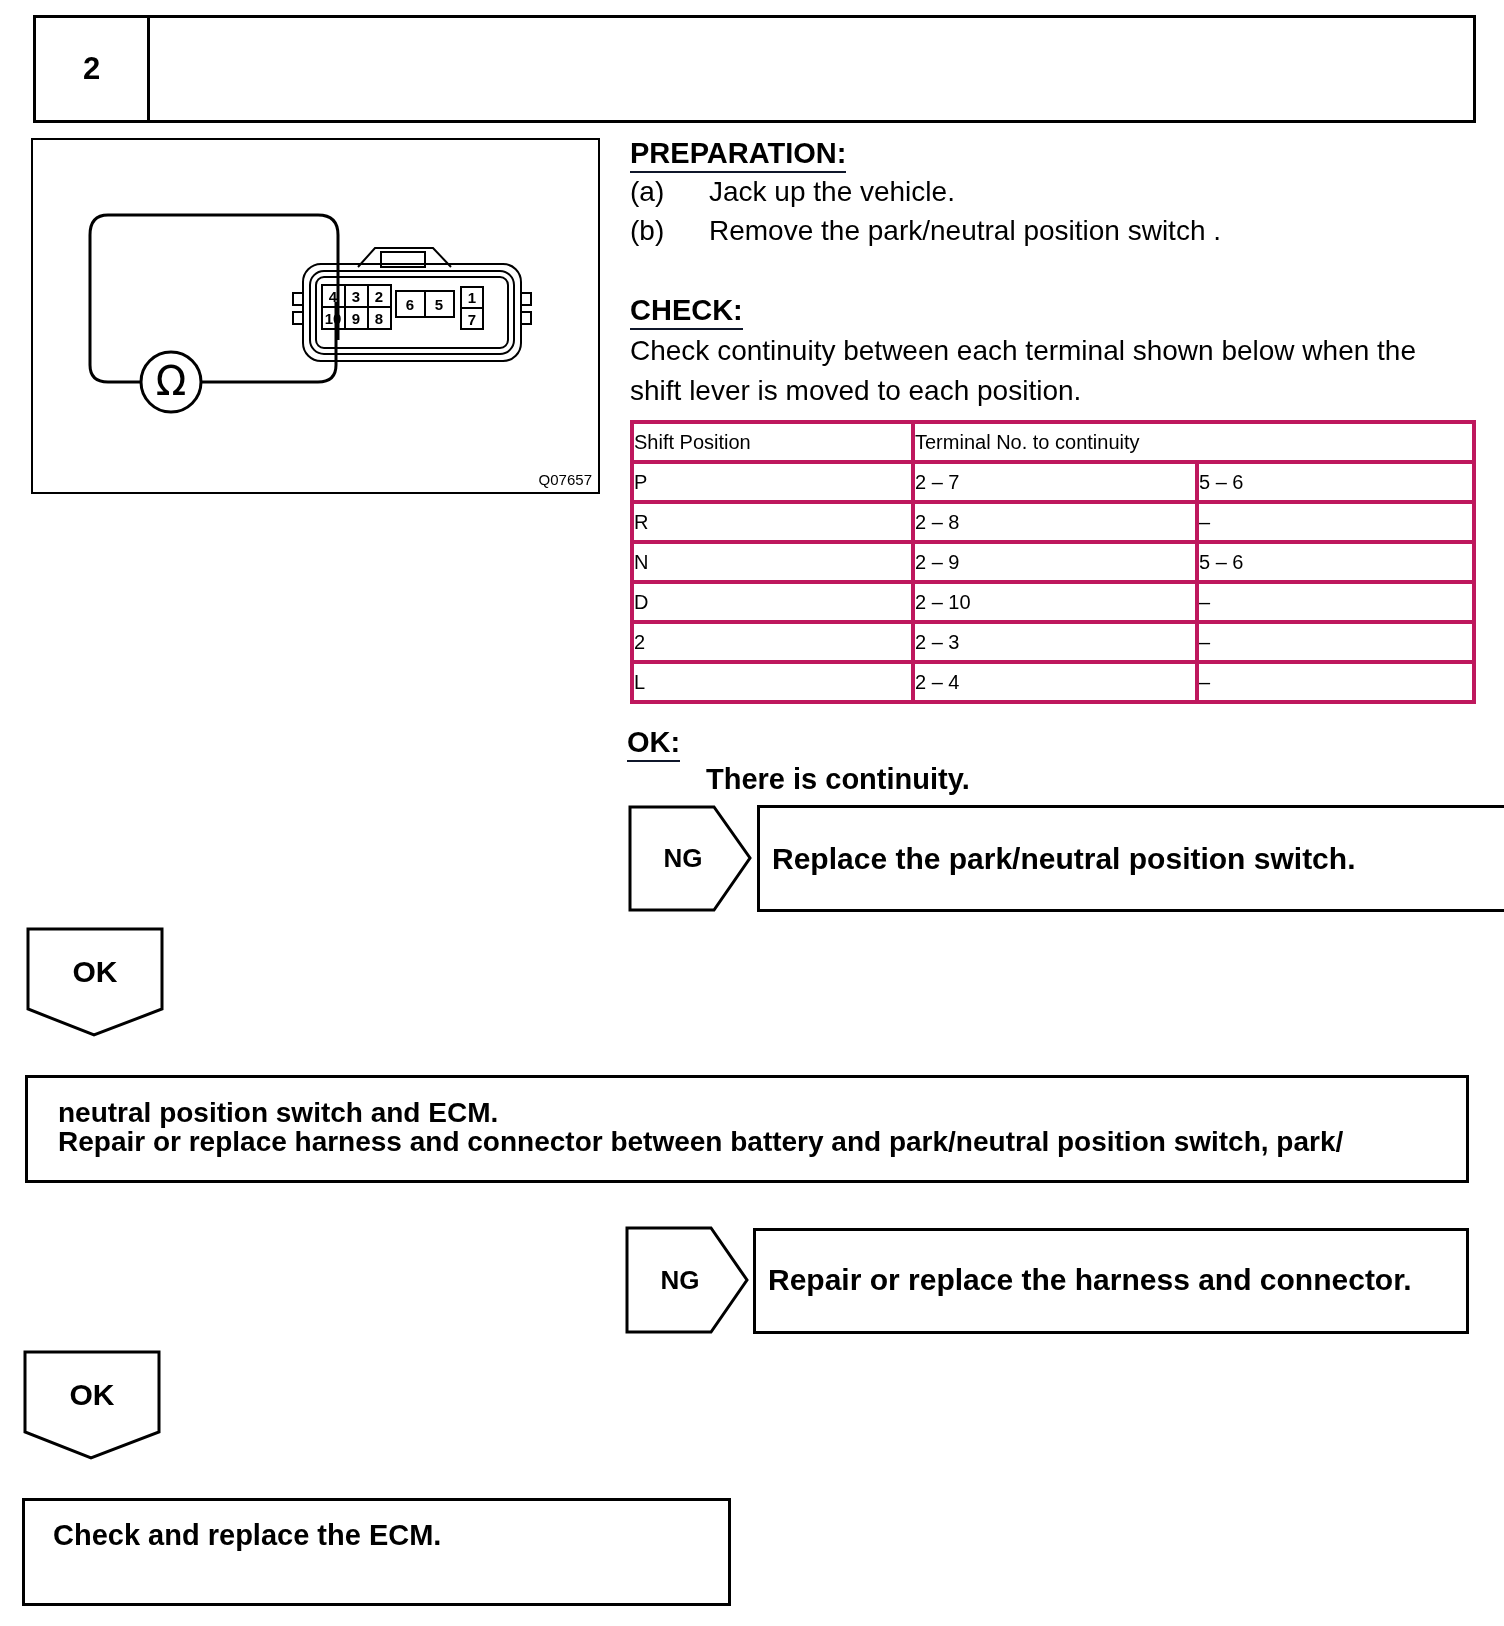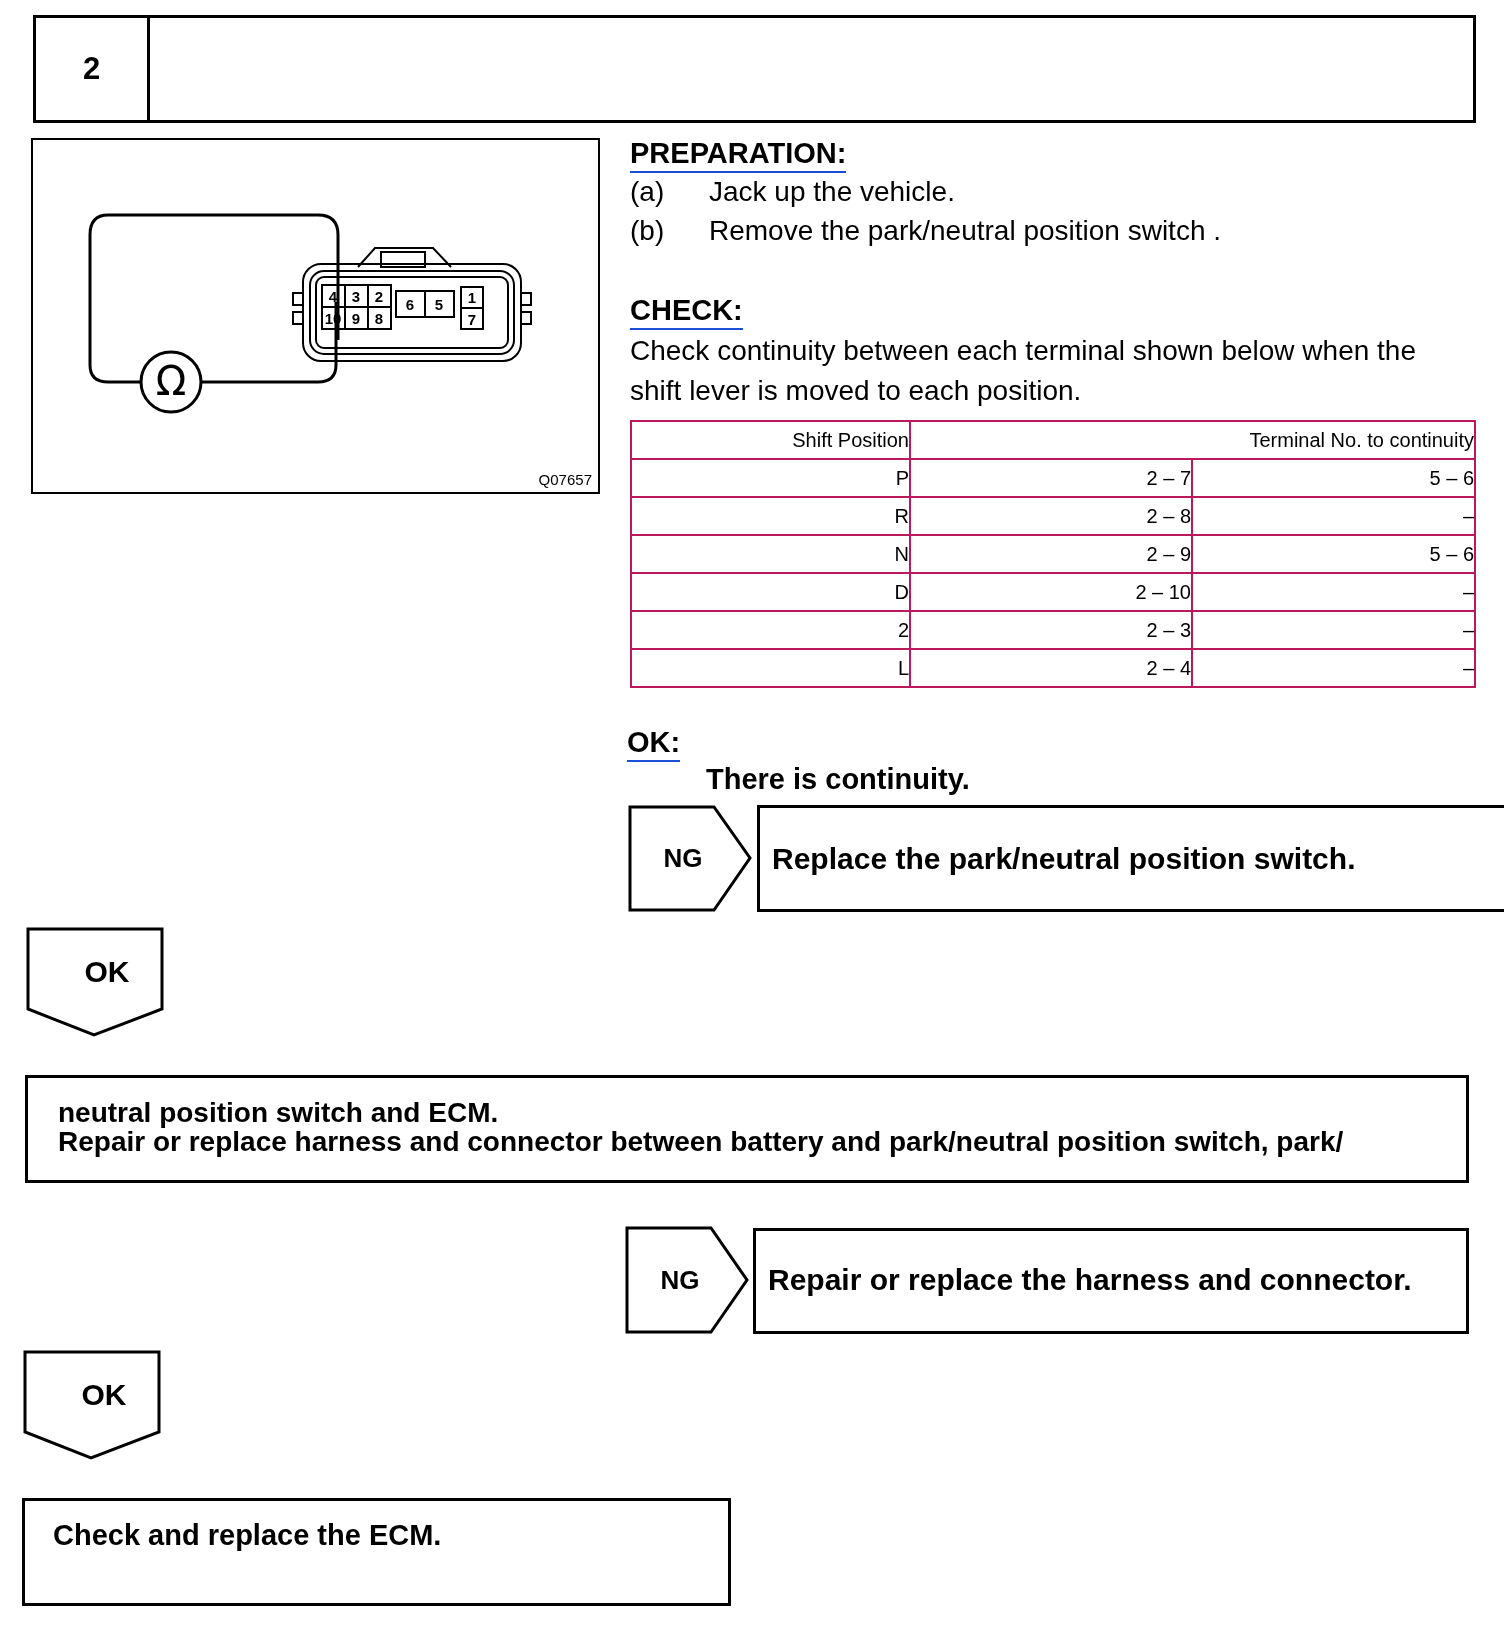--- a/index.html
+++ b/index.html
@@ -25,46 +25,46 @@
   }
 
   
   #diagram { left: 31px; top: 138px; width: 569px; height: 356px; border-width: 2px; }
   #diagram svg { position: absolute; left: 0; top: 0; }
   #figure-code { position: absolute; right: 6px; bottom: 4px; font-size: 15px; }
 
   
   .heading {
     position: absolute; font-weight: bold; font-size: 29px;
-    border-bottom: 2px solid #1d4ed8; line-height: 32px; padding-bottom: 2px;
+    border-bottom: 2px solid #0f172a; line-height: 32px; padding-bottom: 2px;
   }
   .body-text { position: absolute; font-size: 28px; line-height: 40px; }
   .item-label { display: inline-block; width: 79px; }
 
   
   #continuity-table {
     position: absolute; left: 630px; top: 420px; width: 846px;
     border-collapse: collapse; font-size: 20px;
   }
   #continuity-table td, #continuity-table th {
-    border: 2px solid #be185d; text-align: right; font-weight: normal;
+    border: 4px solid #be185d; text-align: left; font-weight: normal;
     height: 36px; padding: 0; margin-top: 28px;
   }
 
   
   .ng-tag { position: absolute; }
   .ng-label {
     position: absolute; left: 0; top: 0; width: 105px; height: 100%;
     display: flex; align-items: center; justify-content: center;
     font-weight: bold; font-size: 26px;
   }
   .result-text {
     position: absolute; font-weight: bold; font-size: 30px;
   }
-  .ok-tag { position: absolute; padding-left: 24px; }
+  .ok-tag { position: absolute; }
   .ok-label {
     position: absolute; left: 0; top: 28px; width: 100%; text-align: center;
     font-weight: bold; font-size: 30px;
   }
 </style>
 </head>
 <body>
 
 <div class="box" id="step-header">
   <div id="step-number">2</div>

